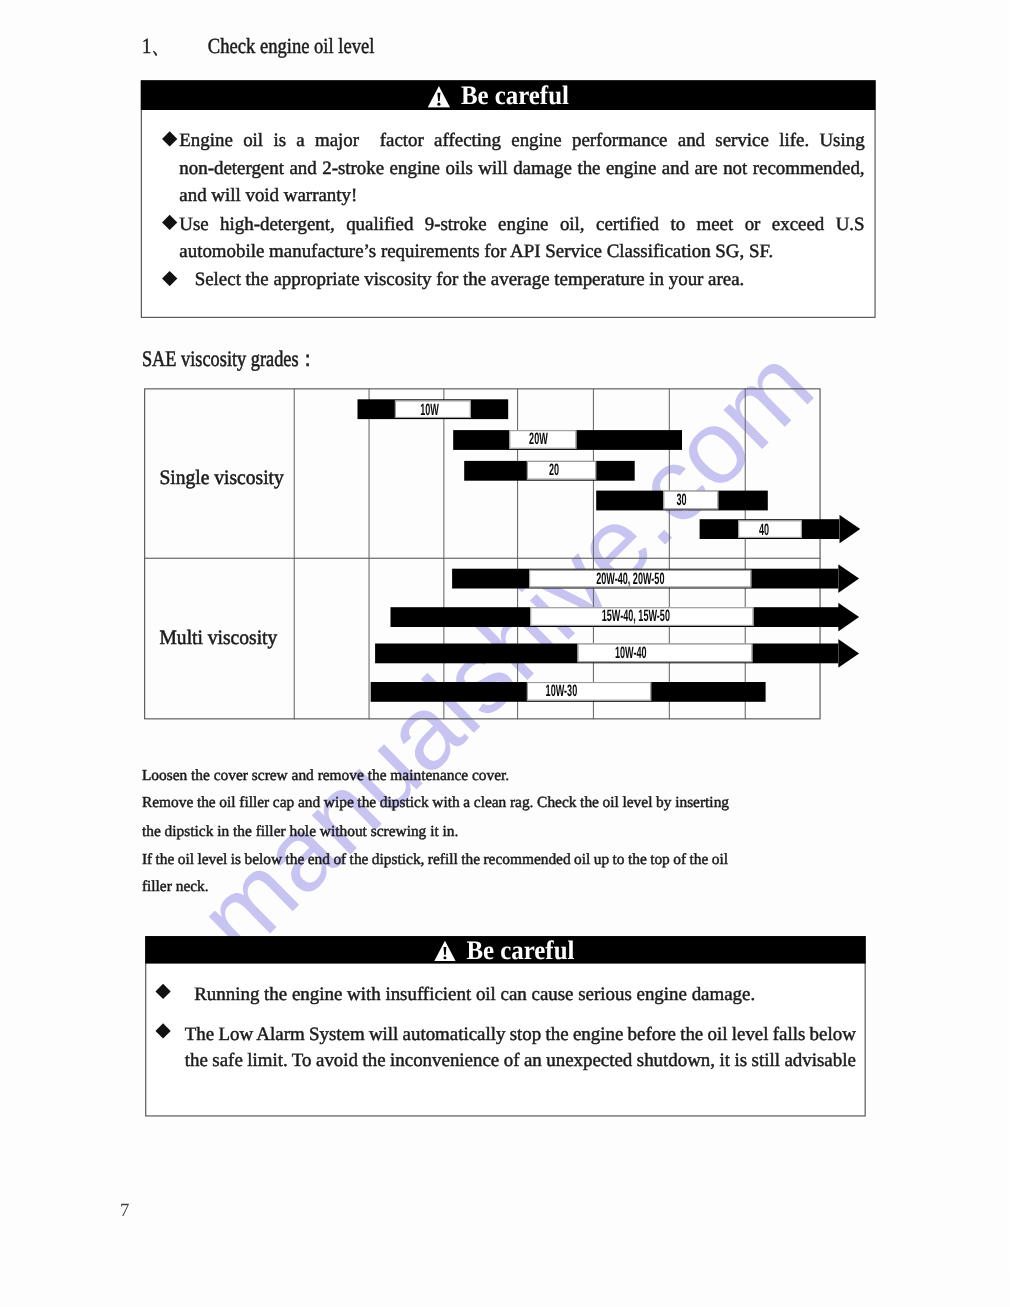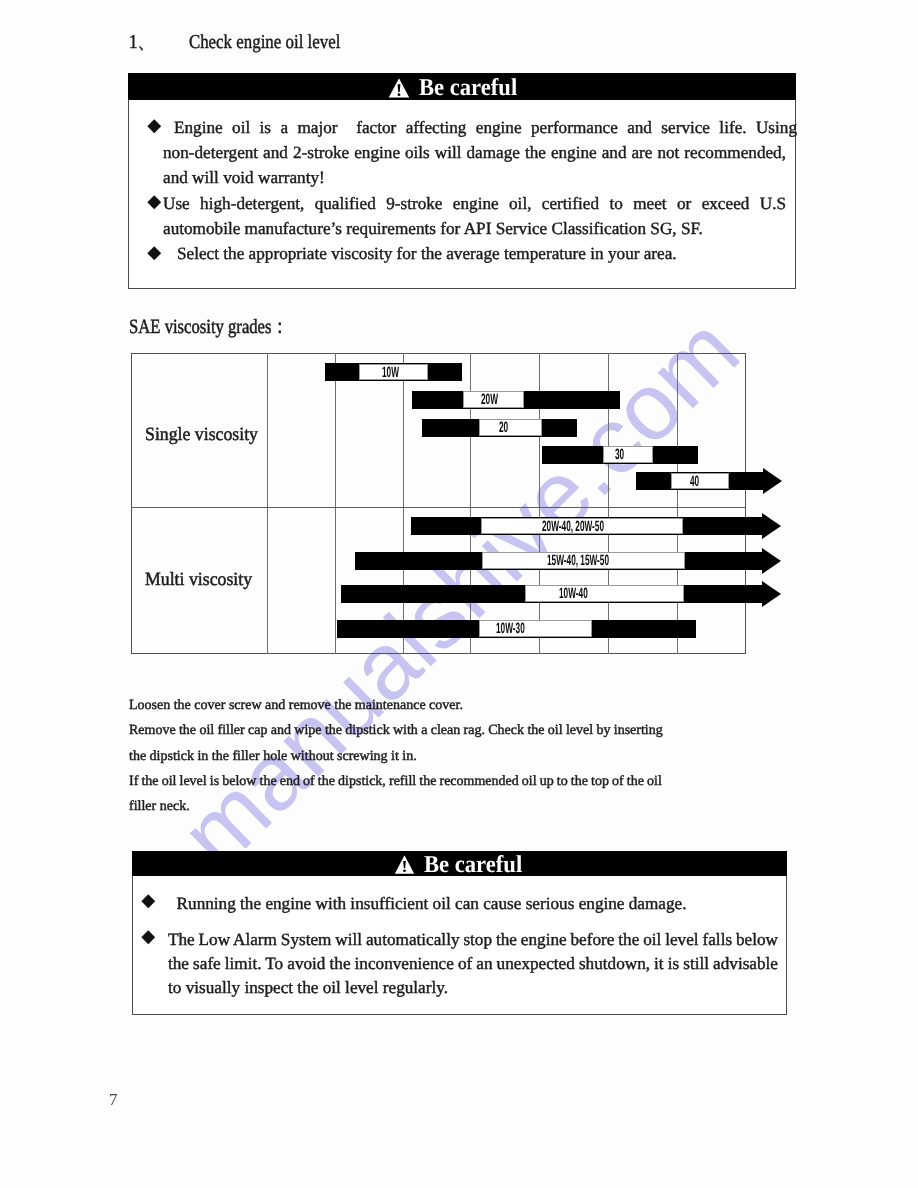--- a/index.html
+++ b/index.html
@@ -84,21 +84,21 @@
           </svg>
       </span>
       <span class="lbl" style="left:291px;top:3.6px;">Be careful</span>
     </div>
     <div class="warnbody" style="padding:15px 0 0 0;">
         <div class="wrow">
           <span class="dia" style="left: 18px;"><svg width="14.5" height="14.5" viewBox="0 0 14 14">
               <path d="M7 0.3 L13.7 7 L7 13.7 L0.3 7 Z" fill="#111"></path>
             </svg></span>
           <div class="wtxt" style="margin-left: 34px; width: 623px;">
-            <div class="tline" style="word-spacing: 5.069px; margin-left: 11px;">Engine oil is a major  factor affecting engine performance and service life. Using</div>
+            <div class="tline" style="word-spacing: 5.069px;">Engine oil is a major  factor affecting engine performance and service life. Using</div>
             <div class="tline" style="word-spacing: 0.676px;">non-detergent and 2-stroke engine oils will damage the engine and are not recommended,</div>
             <div class="tline lastline">and will void warranty!</div>
           </div>
         </div>
         <div class="wrow">
           <span class="dia" style="left: 18px;"><svg width="14.5" height="14.5" viewBox="0 0 14 14">
               <path d="M7 0.3 L13.7 7 L7 13.7 L0.3 7 Z" fill="#111"></path>
             </svg></span>
           <div class="wtxt" style="margin-left: 34px; width: 623px;">
             <div class="tline" style="word-spacing: 6.074px;">Use high-detergent, qualified 9-stroke engine oil, certified to meet or exceed U.S</div>
@@ -225,20 +225,19 @@
             <div class="tline lastline">  Running the engine with insufficient oil can cause serious engine damage.</div>
           </div>
         </div>
         <div class="wrow">
           <span class="dia" style="left: 8px;"><svg width="14.5" height="14.5" viewBox="0 0 14 14">
               <path d="M7 0.3 L13.7 7 L7 13.7 L0.3 7 Z" fill="#111"></path>
             </svg></span>
           <div class="wtxt" style="margin-left: 35px; width: 610px;">
             <div class="tline" style="word-spacing: -0.41px;">The Low Alarm System will automatically stop the engine before the oil level falls below</div>
             <div class="tline" style="word-spacing: -0.233px;">the safe limit. To avoid the inconvenience of an unexpected shutdown, it is still advisable</div>
-            <div class="tline lastline">to visually inspect the oil level regularly.</div>
           </div>
         </div>
       </div>
   </div>
 
   <div id="pagenum">7</div>
 </div>
 
 </body></html>

